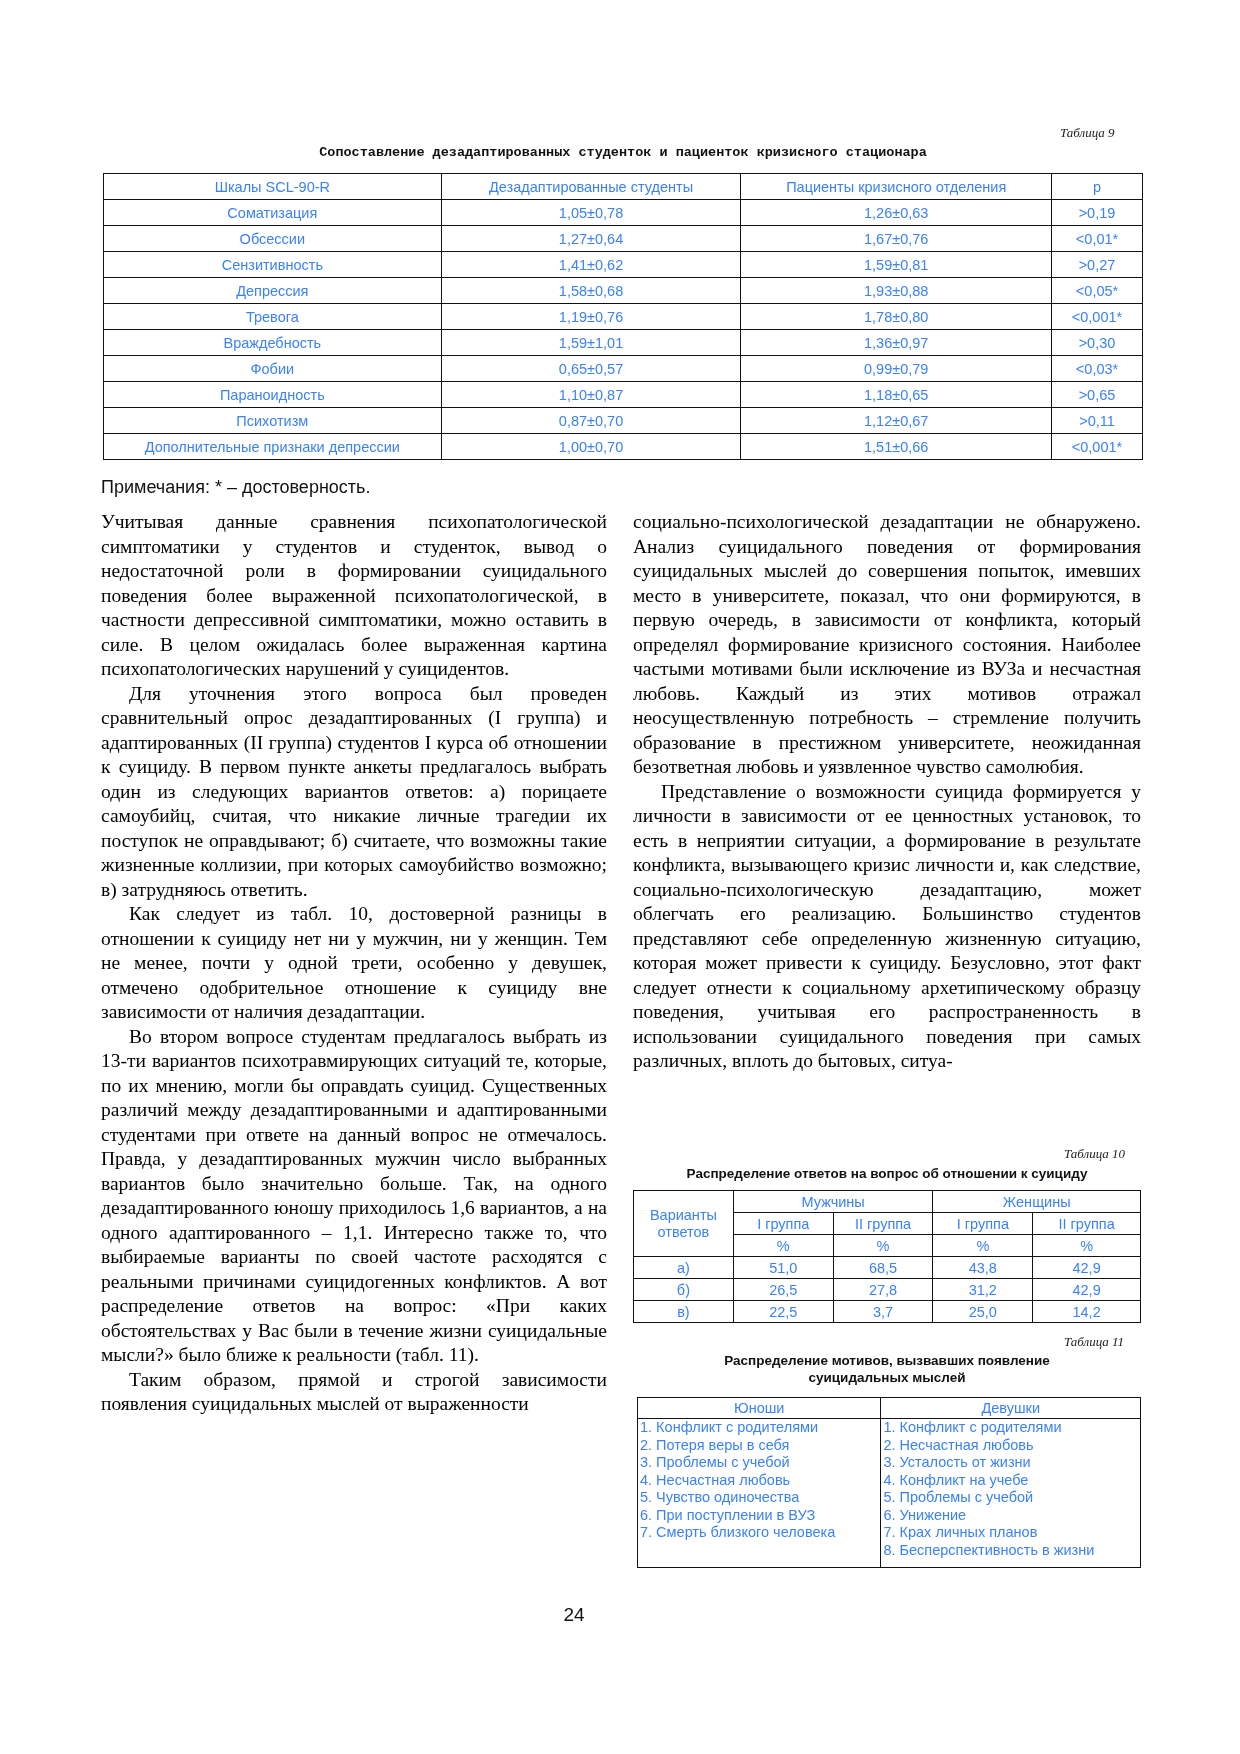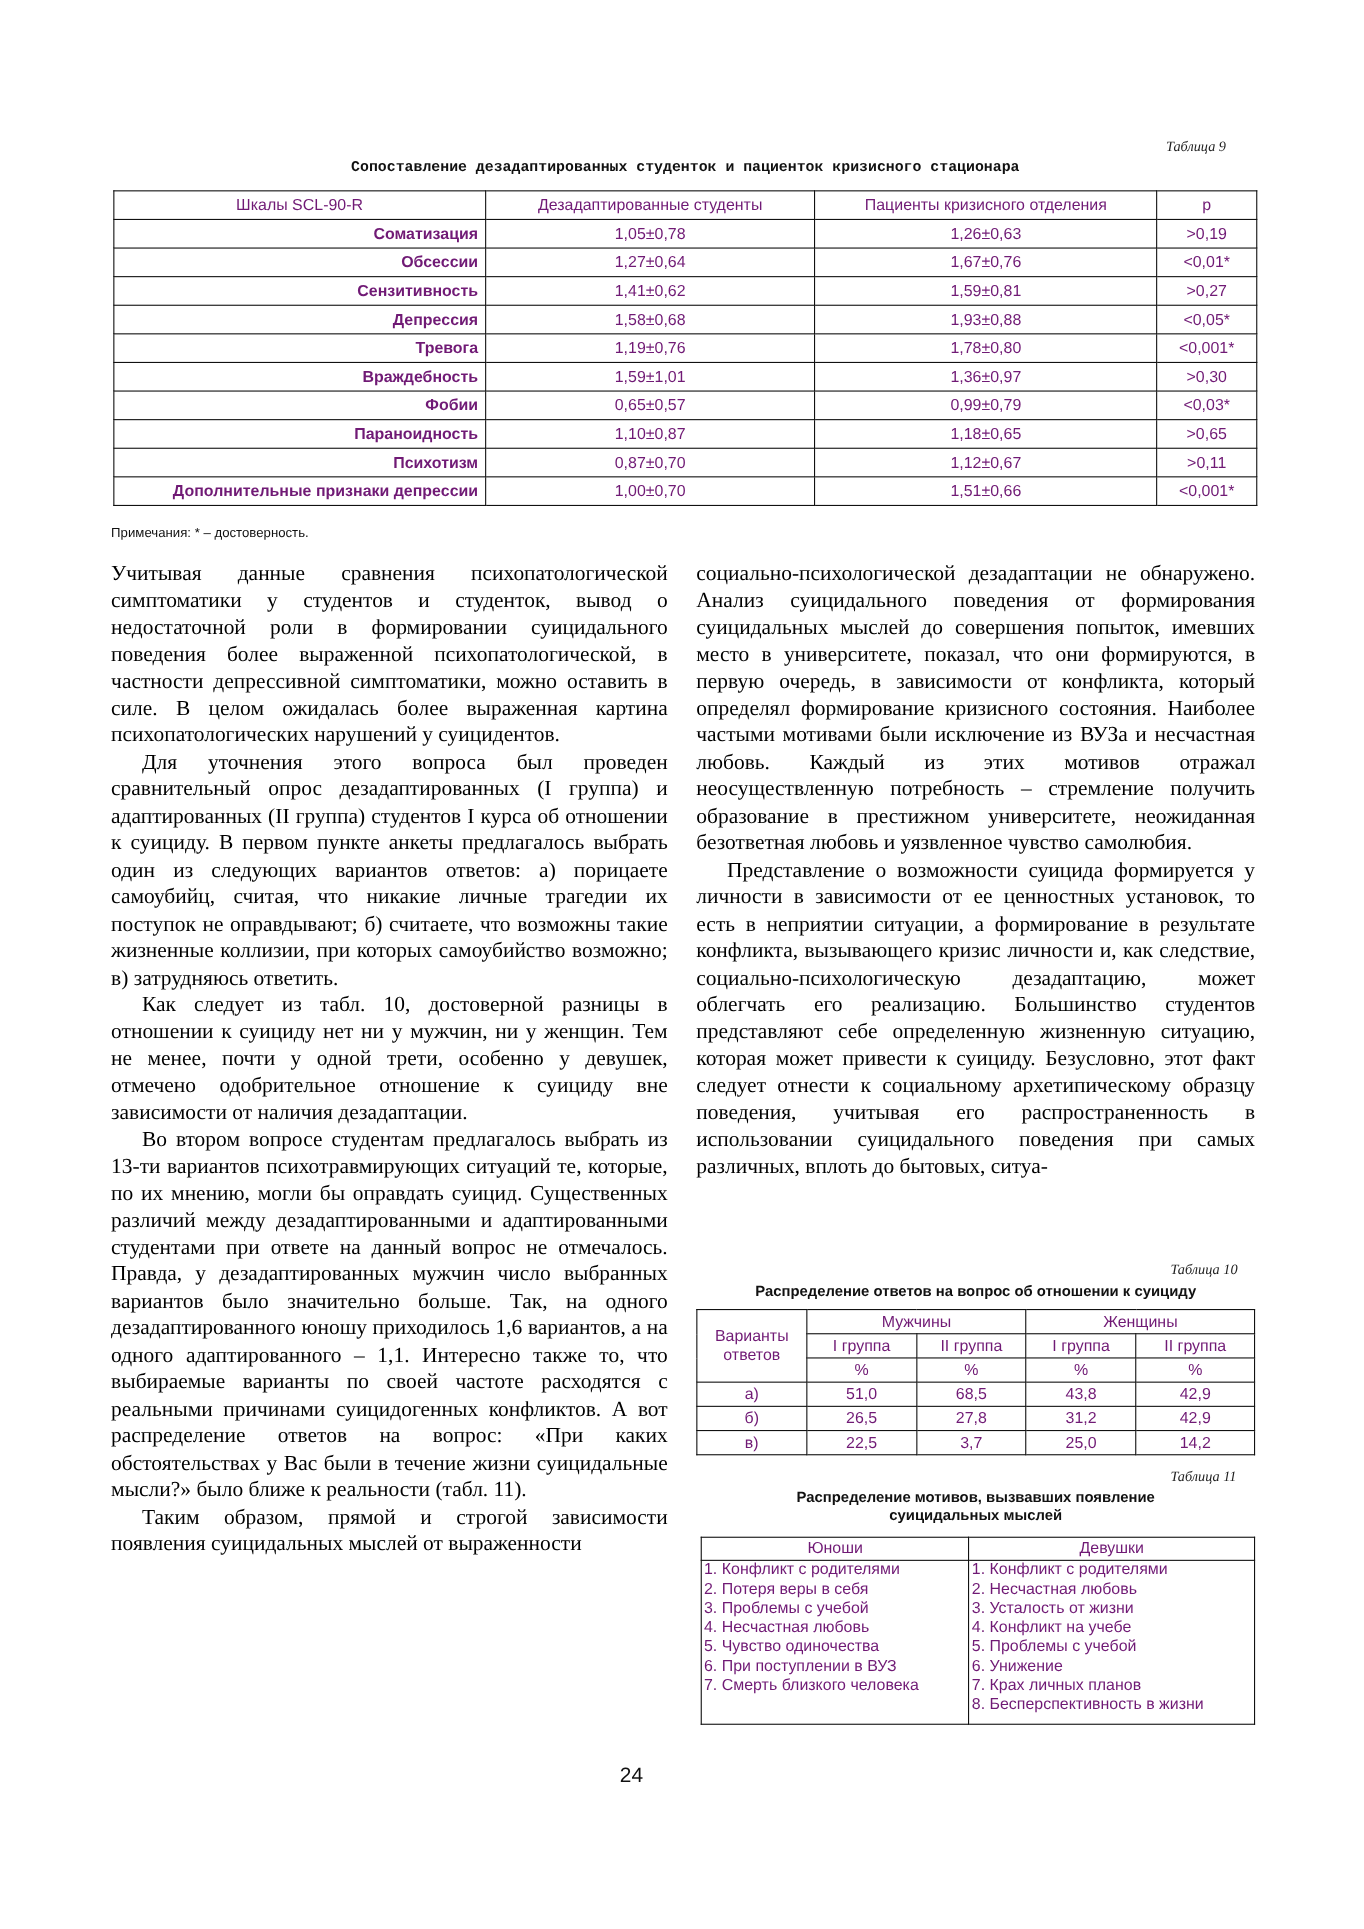--- a/index.html
+++ b/index.html
@@ -2,30 +2,30 @@
 <html><head>
 <meta charset="utf-8">
 <style>
   html, body { margin: 0; padding: 0; background: #ffffff; }
   body { width: 1240px; height: 1754px; position: relative; color: #111; overflow: hidden; }
   .page { position: absolute; left: 0; top: 0; width: 1240px; height: 1754px; }
 
   .tlabel { position: absolute; font-family: "Liberation Serif", serif; font-style: italic; font-size: 13px; color: #222; }
   .ttitle { position: absolute; font-family: "Liberation Sans", sans-serif; font-weight: bold; font-size: 13.5px; text-align: center; color: #111; }
 
-  table { border-collapse: collapse; font-family: "Liberation Sans", sans-serif; color: #701a75; }
+  table { border-collapse: collapse; font-family: "Liberation Sans", sans-serif; color: #3b82f6; }
   td, th { border: 1.6px solid #111; font-weight: normal; padding: 0 6px; }
 
   #t9 { position: absolute; left: 103px; top: 173px; width: 1040px; font-size: 14.5px; }
   #t9 td, #t9 th { height: 25px; padding: 0 6px; }
   #t9 th { text-align: center; }
   #t9 td.c { text-align: center; }
-  #t9 td.l { text-align: right; font-weight: bold; }
-
-  .note { position: absolute; left: 101px; top: 477px; font-family: "Liberation Sans", sans-serif; font-size: 12px; }
+  #t9 td.l { text-align: center; }
+
+  .note { position: absolute; left: 101px; top: 477px; font-family: "Liberation Sans", sans-serif; font-size: 18px; }
 
   .col { position: absolute; font-family: "Liberation Serif", serif; font-size: 19.5px; line-height: 24.5px; text-align: justify; color: #000000; }
   .col p { margin: 0; text-indent: 28px; }
   .col p.noindent { text-indent: 0; }
   #colL { left: 101px; top: 510px; width: 506px; }
   #colR { left: 633px; top: 510px; width: 508px; }
 
   #t10 { position: absolute; left: 633px; top: 1190px; width: 508px; font-size: 14.5px; }
   #t10 td, #t10 th { height: 21px; text-align: center; padding: 0 3px; }
   #t10 th.rs { line-height: 17px; }

